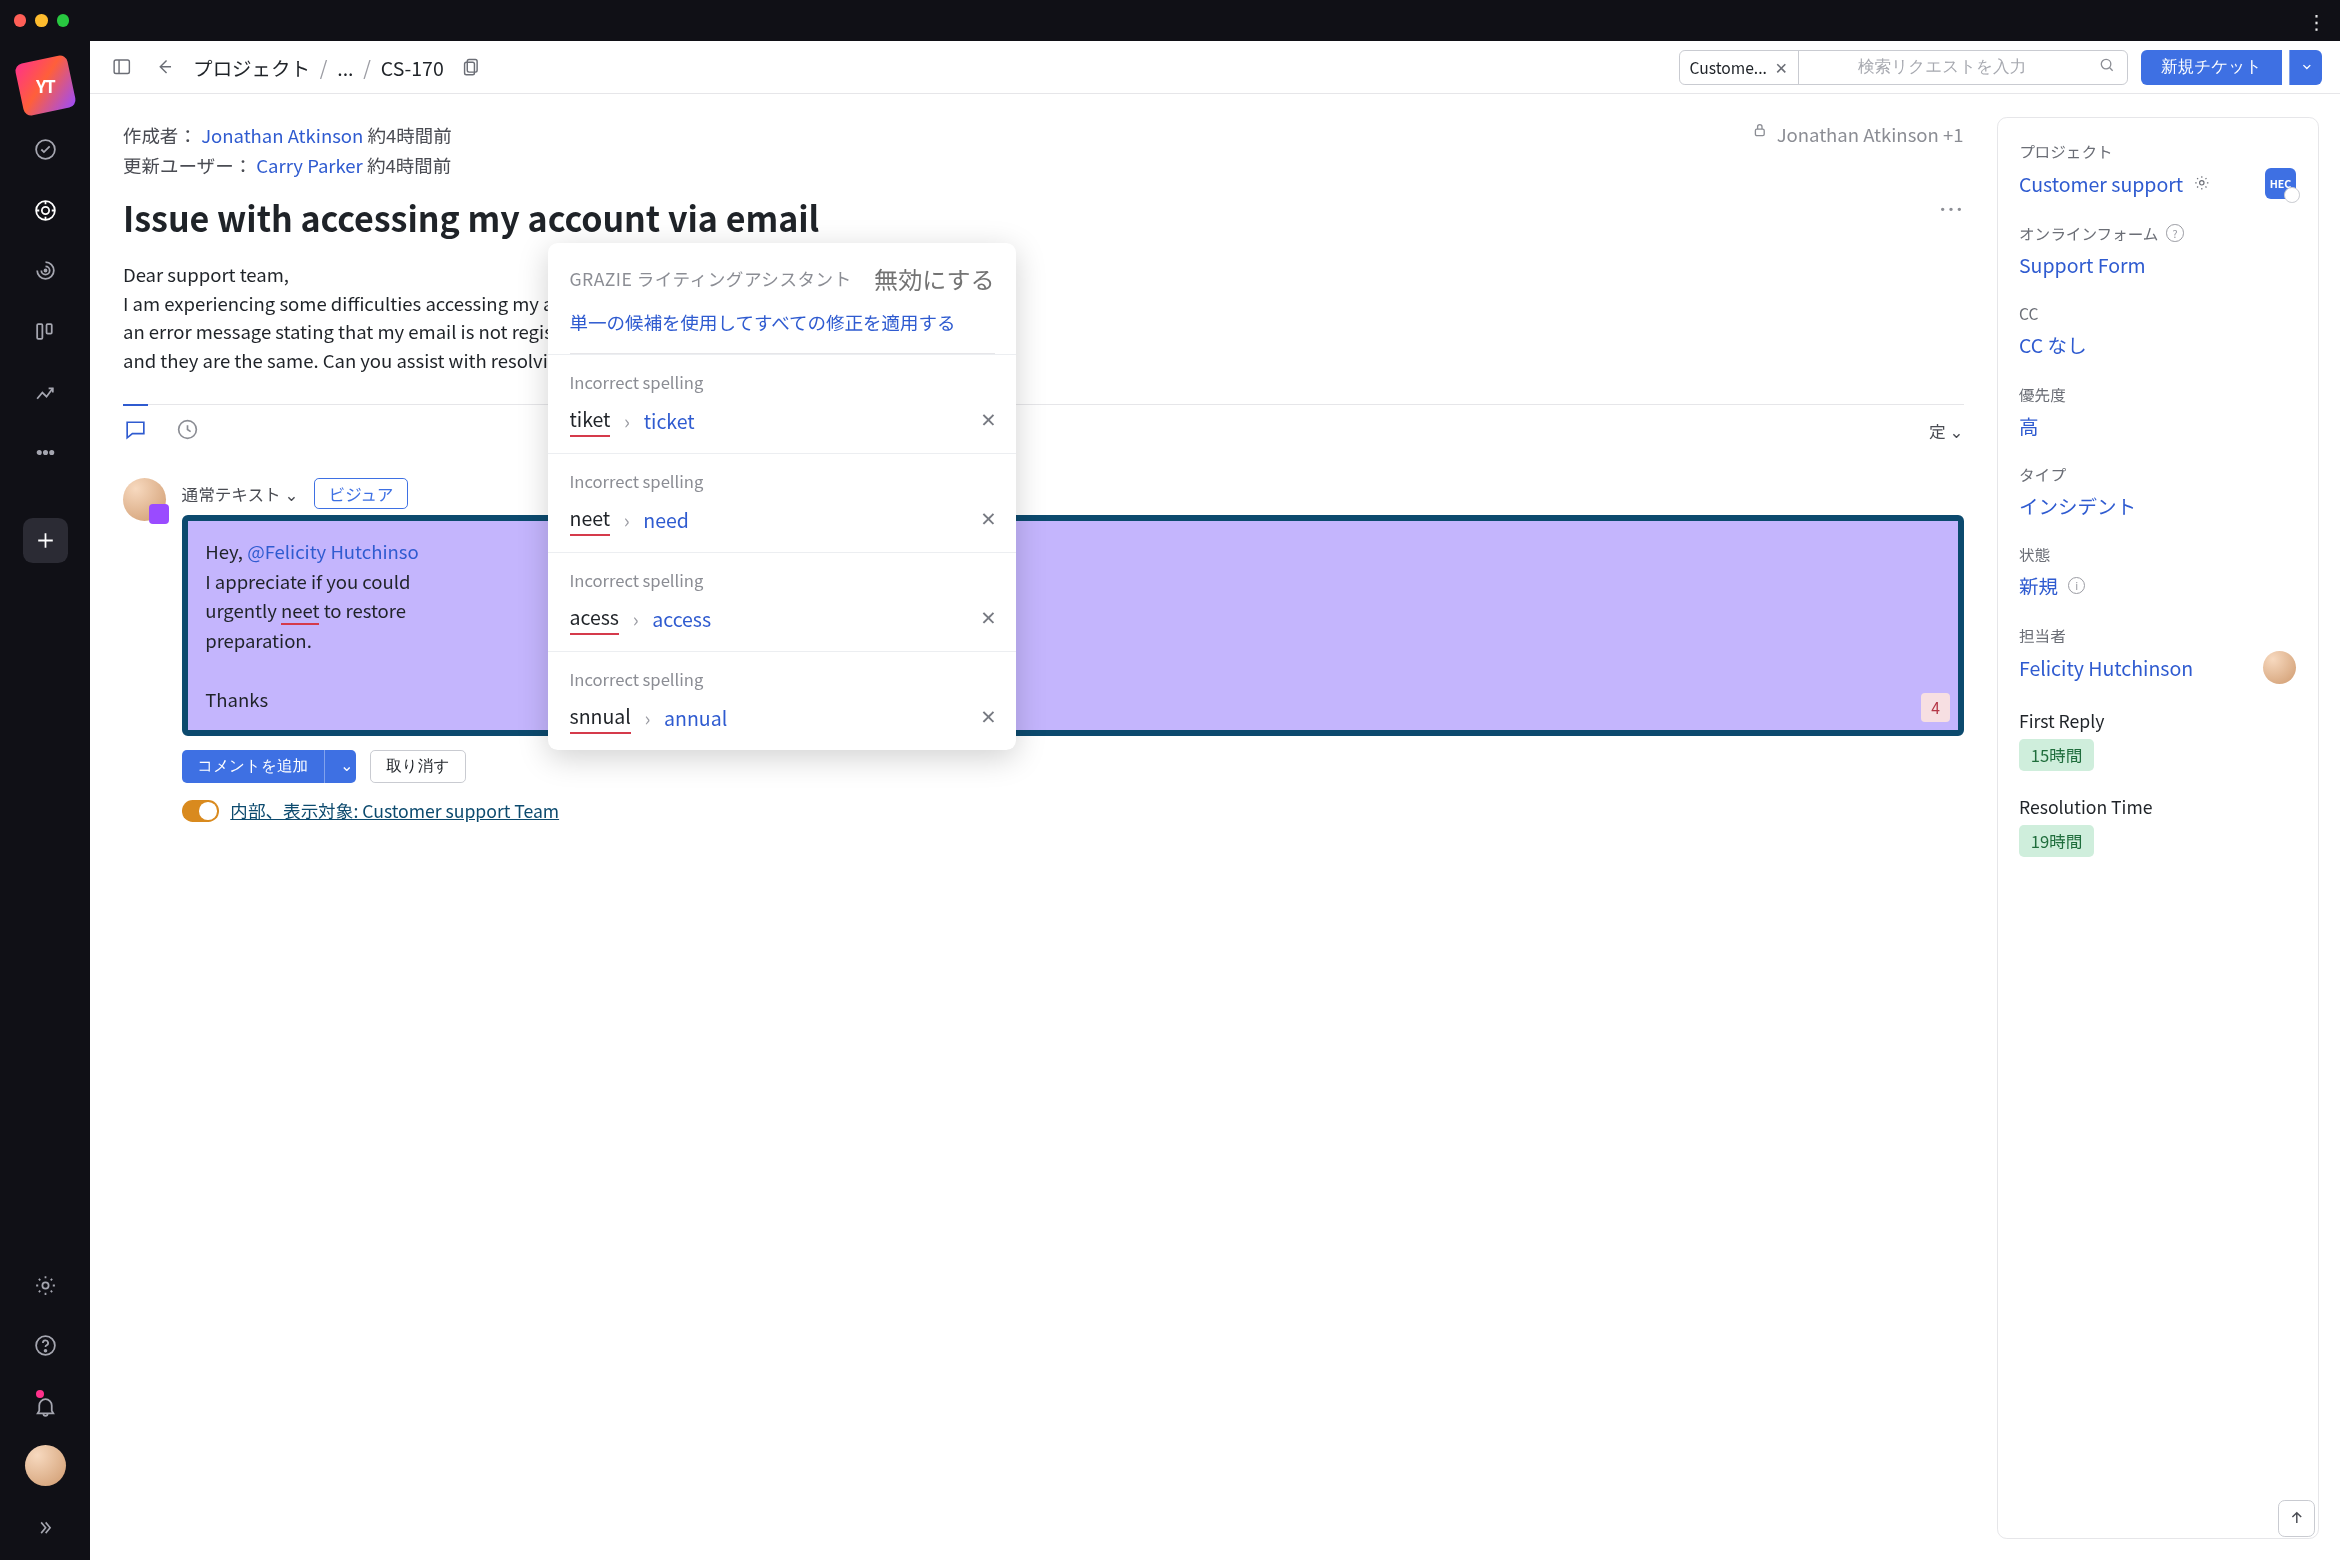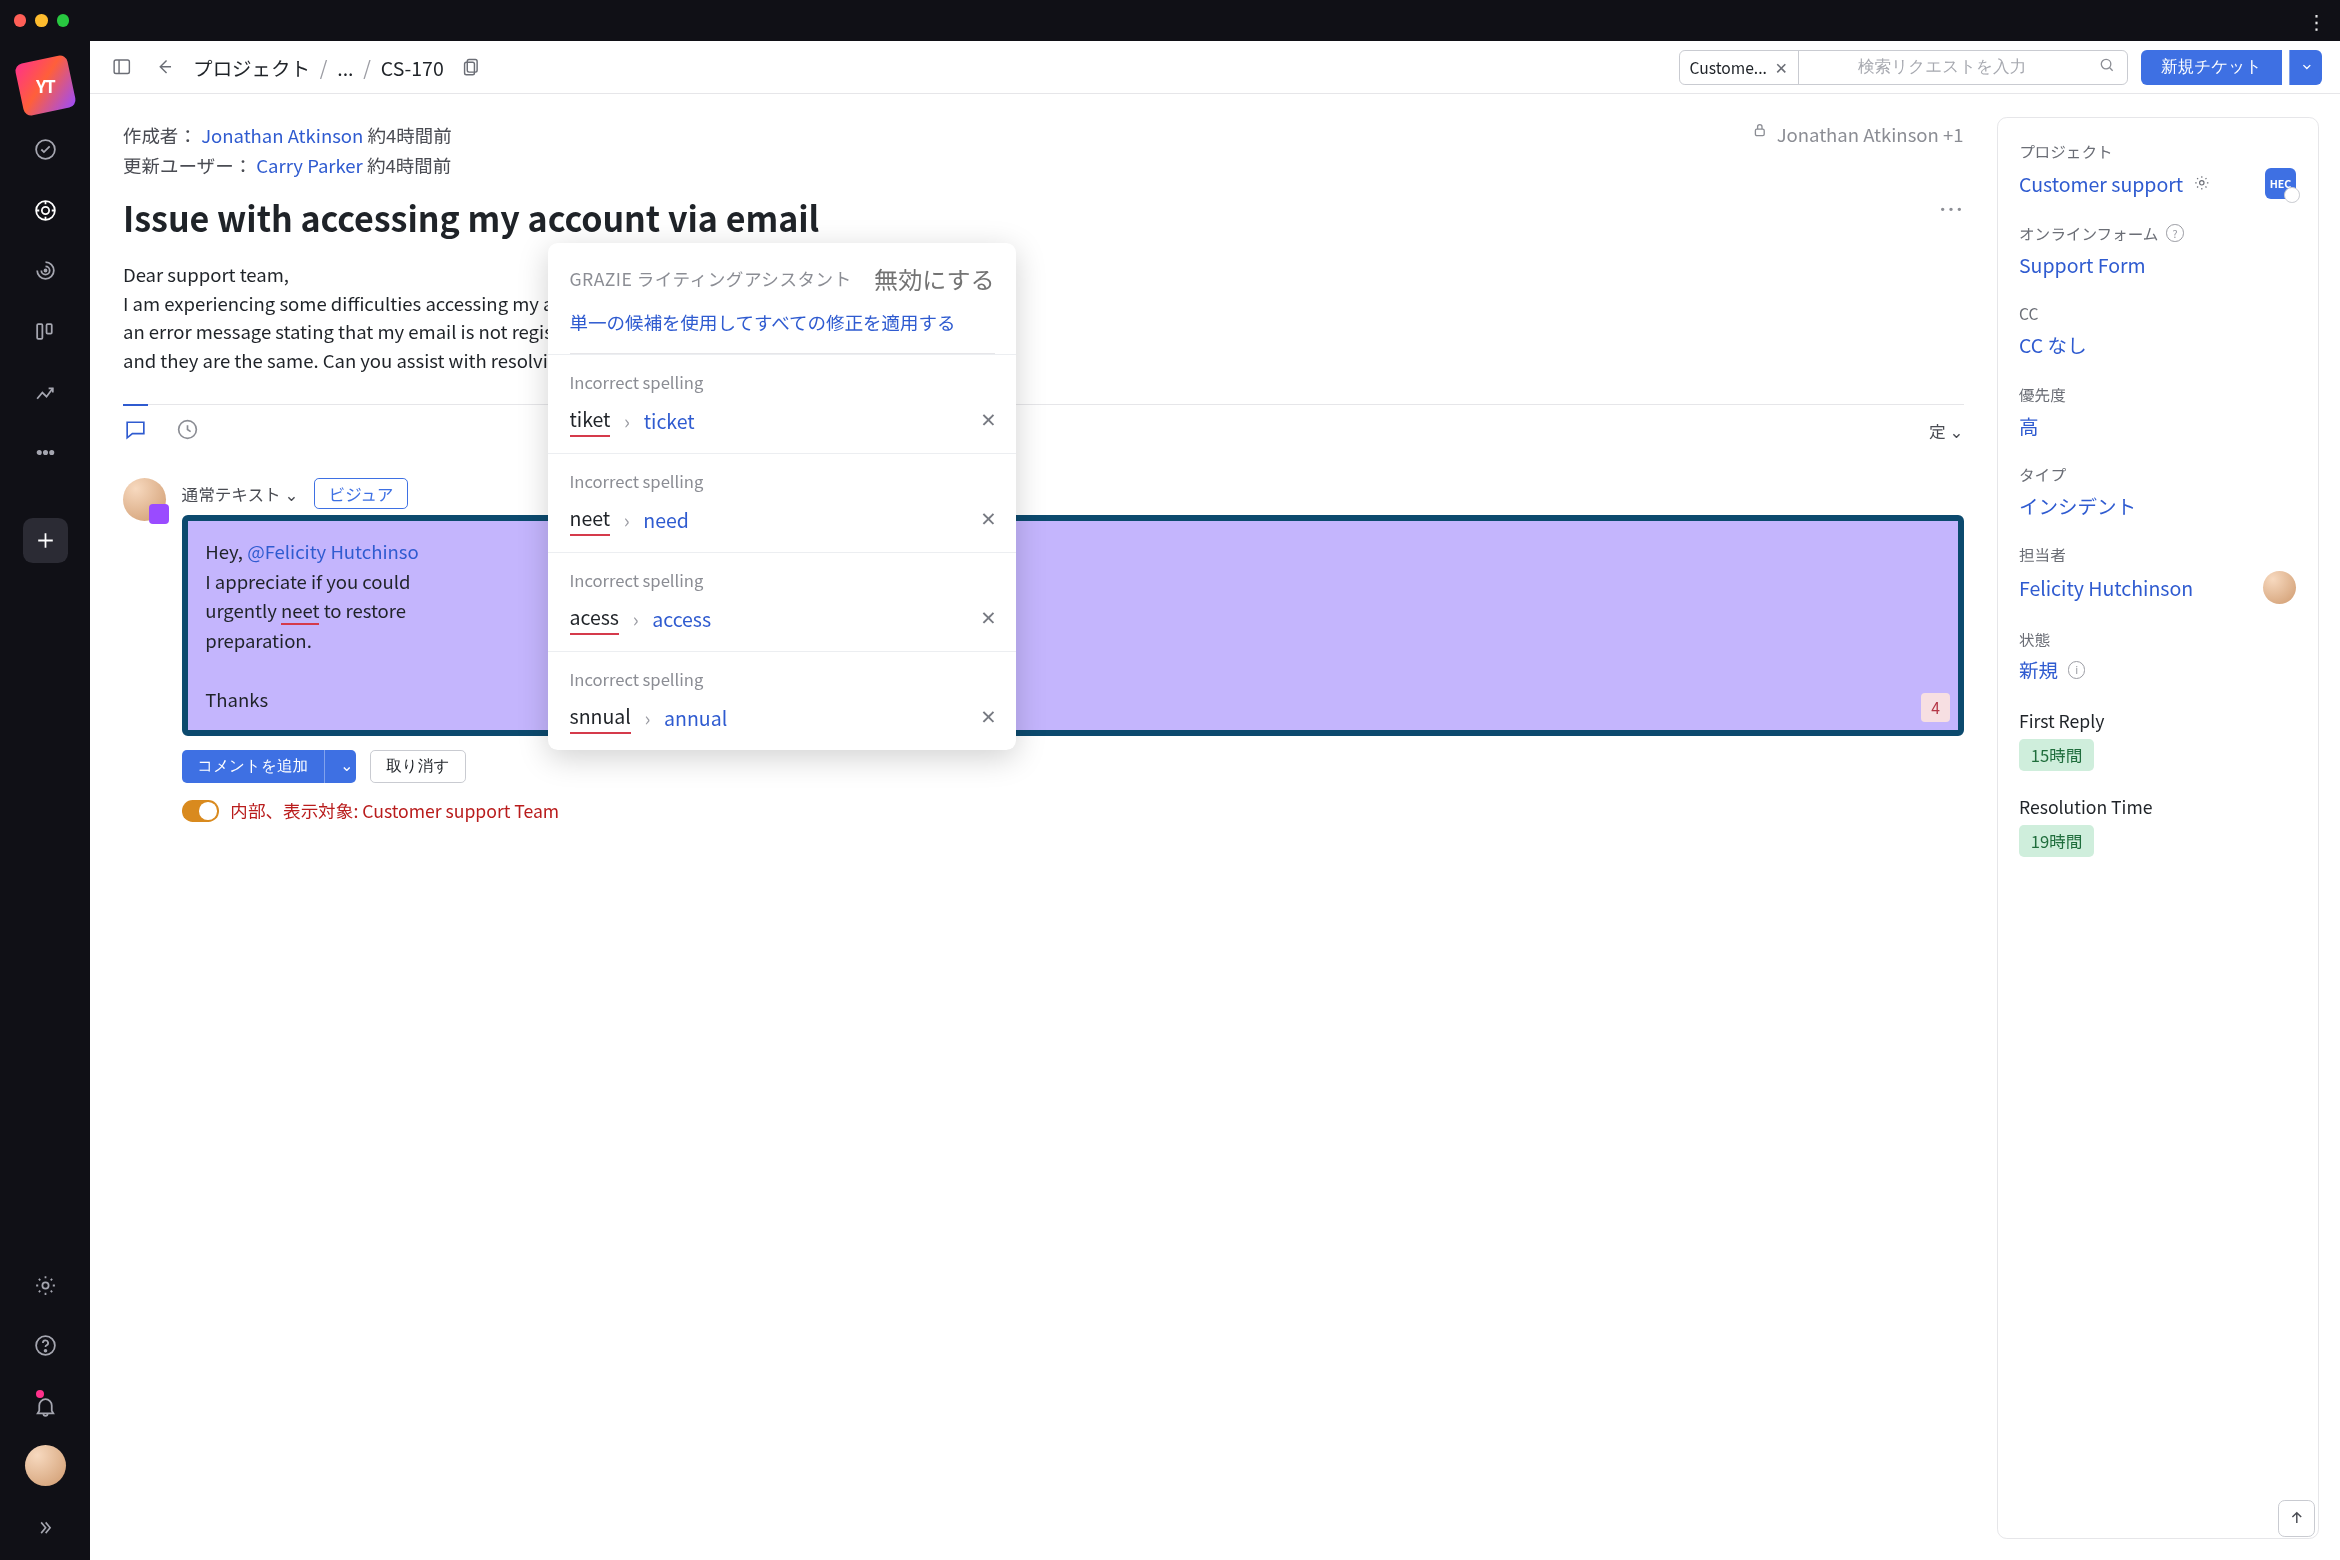--- a/index.html
+++ b/index.html
@@ -65,21 +65,21 @@
   .mode-chip{border:1px solid #3e70e3;color:#3e70e3;border-radius:4.9px;padding:2.9px 13.7px;}
   .editor{border:6px solid #0c4a6e;background:#c4b5fd;border-radius:5.9px;padding:15.6px 17.6px;font-size:18.5px;line-height:1.6;color:#1f2328;min-height:146px;position:relative;}
   .editor .mention{color:#2f5bd0;}
   .err{border-bottom:2px solid #d53a4b;}
   .err-count{position:absolute;right:7.8px;bottom:7.8px;background:#f7dfe2;color:#b43647;border-radius:3.9px;padding:2px 9.8px;font-size:15.6px;}
   .comment-actions{display:flex;align-items:center;gap:13.7px;margin-top:13.7px;}
   .btn-sm{height:33px;border-radius:4.9px;padding:0 15.6px;font-size:15.6px;cursor:pointer;}
   .btn-sm.primary{background:#3e70e3;color:#fff;border:none;}
   .btn-sm.primary-caret{background:#3e70e3;color:#fff;border:none;width:29px;border-left:1px solid rgba(255,255,255,.35);border-radius:0 4.9px 4.9px 0;margin-left:-13.7px;}
   .btn-sm.ghost{background:#fff;border:1px solid #c9cbd1;color:#1f2328;}
-  .internal-row{display:flex;align-items:center;gap:11.7px;margin-top:15.6px;color:#b91c1c;font-size:17.6px;}
+  .internal-row{display:flex;align-items:center;gap:11.7px;margin-top:15.6px;color:#0c4a6e;font-size:17.6px;text-decoration:underline;}
   .toggle{width:37px;height:21.5px;border-radius:10.7px;background:#d98a1e;position:relative;}
   .toggle::after{content:"";position:absolute;right:2px;top:2px;width:17.6px;height:17.6px;border-radius:50%;background:#fff;}
   
   .aside{width:322px;border:1px solid #e6e6e9;border-radius:9.8px;margin:23.4px 21.5px 21.5px 0;padding:21.5px 21.5px;display:flex;flex-direction:column;gap:23.4px;}
   .fld-label{font-size:15.6px;color:#6b6e76;display:flex;align-items:center;gap:7.8px;}
   .fld-value{font-size:19.5px;color:#2f5bd0;margin-top:5.9px;display:flex;align-items:center;gap:9.8px;}
   .pill{display:inline-block;background:#cfeedc;color:#1f6d3c;border-radius:4.9px;padding:3.9px 11.7px;font-size:16.6px;}
   .proj-badge{margin-left:auto;width:31px;height:31px;border-radius:5.9px;background:#3e70e3;color:#fff;font-size:10.7px;font-weight:700;display:flex;align-items:center;justify-content:center;position:relative;}
   .proj-badge::after{content:"";position:absolute;right:-3.9px;bottom:-3.9px;width:13.7px;height:13.7px;border-radius:50%;background:#fff;border:1px solid #c9cbd1;}
   .assignee-avatar{width:33px;height:33px;border-radius:50%;background:radial-gradient(circle at 30% 25%,#f7d9bf,#cf9a6e);margin-left:auto;}
@@ -336,31 +336,31 @@
         </div>
         <div>
           <div class="fld-label">優先度</div>
           <div class="fld-value">高</div>
         </div>
         <div>
           <div class="fld-label">タイプ</div>
           <div class="fld-value">インシデント</div>
         </div>
         <div>
+          <div class="fld-label">状態</div>
+          <div class="fld-value">
+              <span>新規</span> 
+              <span class="info-icn">i</span>
+            </div>
+        </div>
+        <div>
           <div class="fld-label">担当者</div>
           <div class="fld-value">
               <span>Felicity Hutchinson</span>
               <span class="assignee-avatar"></span>
-            </div>
-        </div>
-        <div>
-          <div class="fld-label">状態</div>
-          <div class="fld-value">
-              <span>新規</span> 
-              <span class="info-icn">i</span>
             </div>
         </div>
         <div>
           <div class="fld-label black" style="color:#1f2328;font-size:17.6px;">First Reply</div>
           <div style="margin-top:5.9px"><span class="pill">15時間</span></div>
         </div>
         <div>
           <div class="fld-label black" style="color:#1f2328;font-size:17.6px;">Resolution Time</div>
           <div style="margin-top:5.9px"><span class="pill">19時間</span></div>
         </div>

